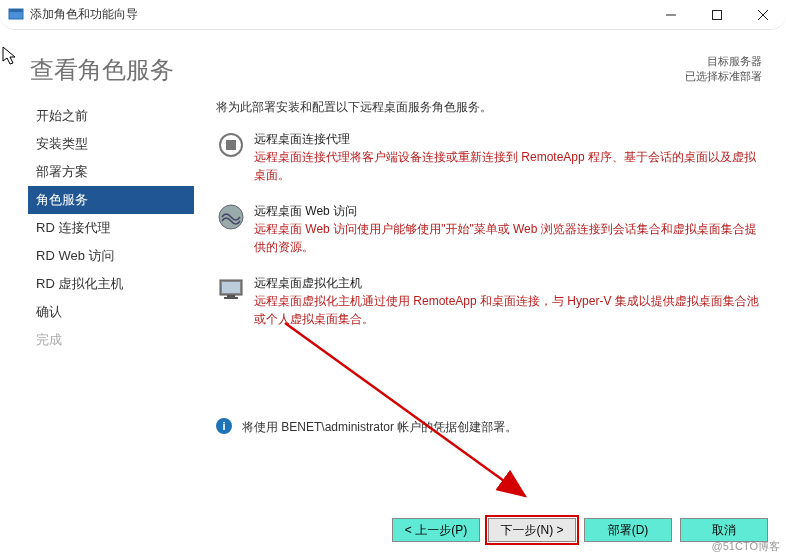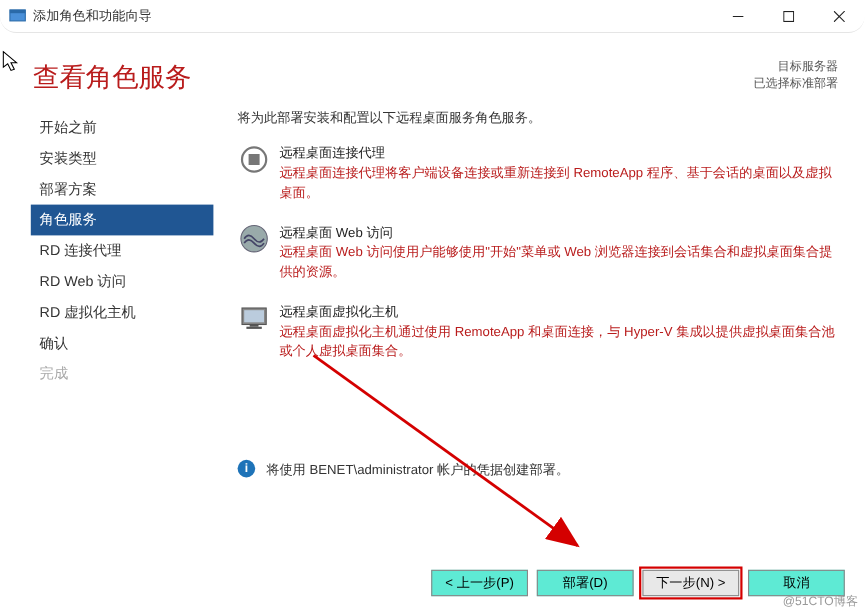--- a/index.html
+++ b/index.html
@@ -4,21 +4,21 @@
 <style>
   * { box-sizing: border-box; margin: 0; padding: 0; }
   body { font-family: "Microsoft YaHei", "Segoe UI", sans-serif; font-size: 12px; background: #fff; width: 786px; height: 558px; overflow: hidden; position: relative; }
   .titlebar { display: flex; align-items: center; height: 30px; border-bottom: 1px solid #e5e5e5; padding: 0 0 0 8px; border-radius: 15px; }
   .titlebar .appicon { width: 16px; height: 16px; margin-right: 6px; display: flex; align-items: center; justify-content: center; }
   .titlebar .title { flex: 1; color: #333; }
   .win-controls { display: flex; }
   .win-btn { width: 46px; height: 30px; display: flex; align-items: center; justify-content: center; color: #222; }
   .win-btn svg { width: 10px; height: 10px; }
   .header { display: flex; padding: 24px 24px 8px 30px; align-items: flex-start; }
-  .page-title { color: #b91c1c; font-size: 24px; font-weight: 300; flex: 1; }
+  .page-title { color: #737373; font-size: 24px; font-weight: 300; flex: 1; }
   .target { text-align: right; font-size: 11px; color: #555; line-height: 1.4; }
   .body { display: flex; padding: 0 16px 0 28px; height: 390px; }
   .nav { width: 166px; padding-top: 8px; }
   .nav-item { padding: 5px 8px; font-size: 13px; color: #333; cursor: default; }
   .nav-item.active { background: #205693; color: #fff; }
   .nav-item.disabled { color: #aaa; }
   .content { flex: 1; padding: 4px 8px 0 22px; color: #333; font-size: 12px; line-height: 1.5; }
   .intro { margin-bottom: 14px; }
   .role-item { display: flex; margin-bottom: 18px; }
   .role-icon { width: 30px; height: 30px; flex-shrink: 0; margin-right: 8px; display:flex;align-items:center;justify-content:center; }
@@ -129,22 +129,22 @@
       </div>
     <div class="info-row">
       <div class="info-icon">i</div>
       <div>将使用 BENET\administrator 帐户的凭据创建部署。</div>
     </div>
   </div>
 </div>
 
 <div class="footer">
   <div class="btn">&lt; 上一步(P)</div>
+  <div class="btn highlight">下一步(N) &gt;</div>
   <div class="btn">部署(D)</div>
-  <div class="btn highlight">下一步(N) &gt;</div>
   <div class="btn">取消</div>
 </div>
 
 <svg class="arrow" width="260" height="200">
   <defs>
       <marker id="ah" markerWidth="12" markerHeight="10" refX="11" refY="5" orient="auto">
         <path d="M0,0 L12,5 L0,10 Z" fill="#d40000"></path>
       </marker>
     </defs>
   <line x1="5" y1="5" x2="245" y2="178" stroke="#d40000" stroke-width="2.5" marker-end="url(#ah)"></line>

